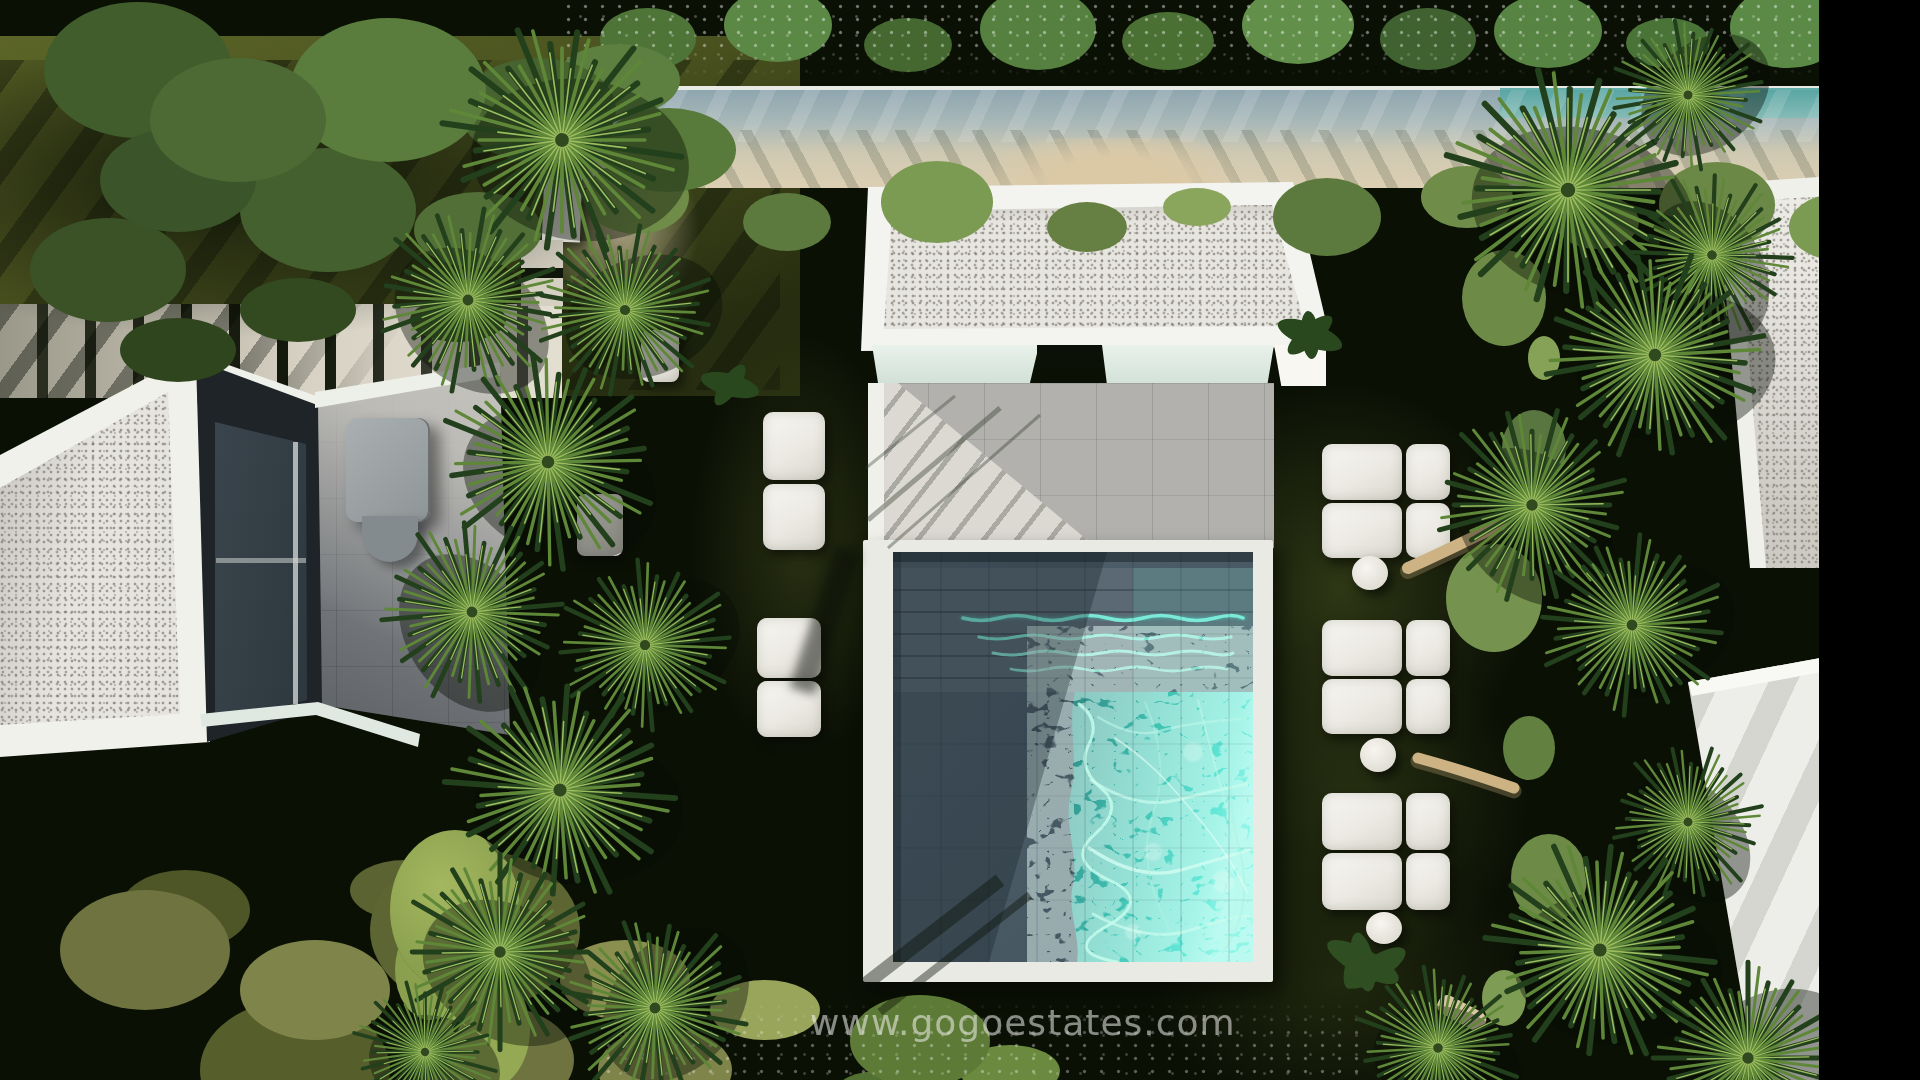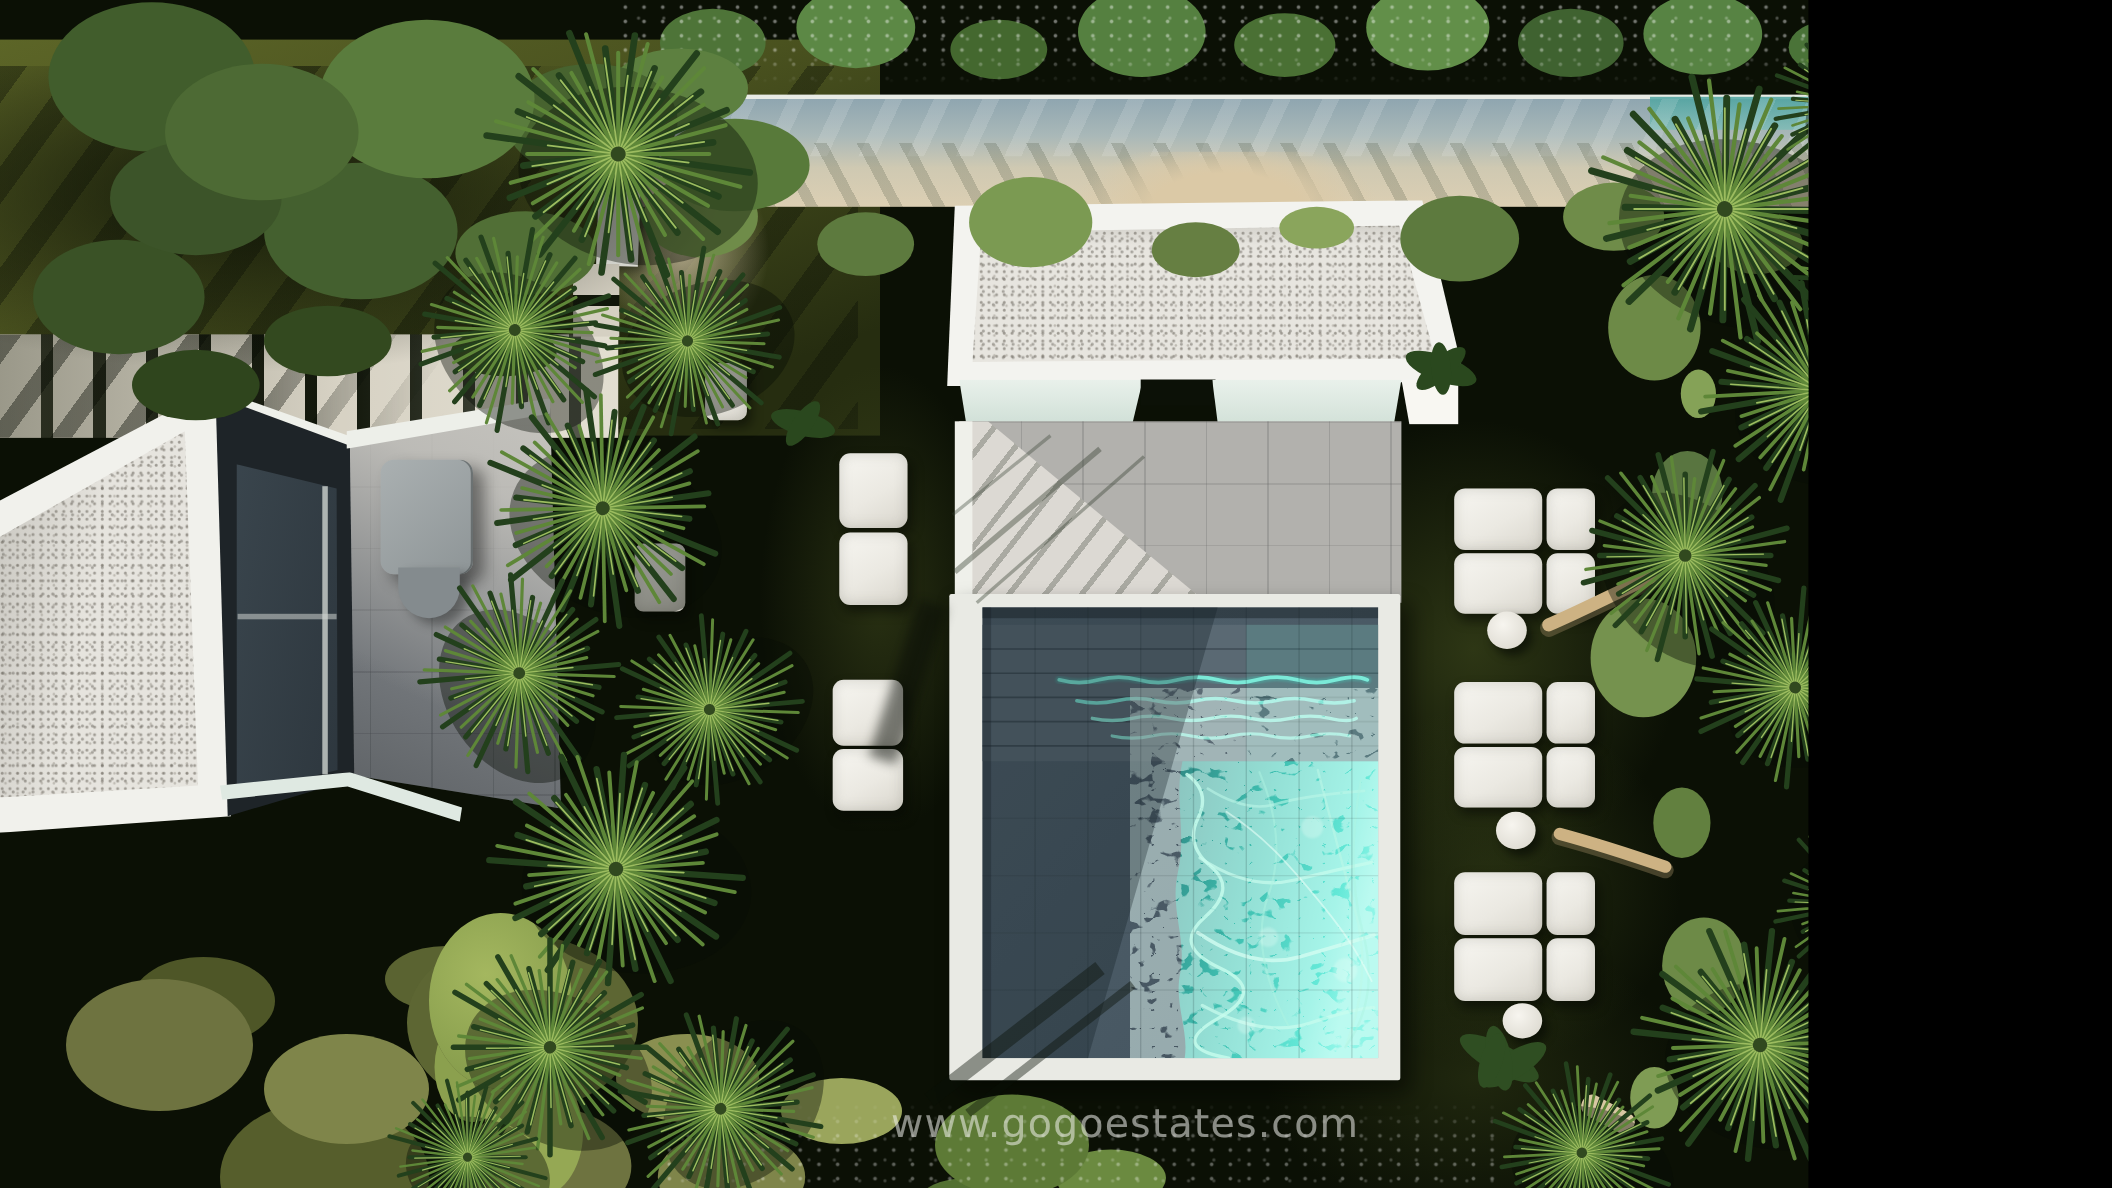--- a/index.html
+++ b/index.html
@@ -1,16 +1,16 @@
 <!DOCTYPE html>
 <html><head>
 <meta charset="utf-8">
 <style>
   html,body{margin:0;padding:0;background:#000;}
-  #stage{position:relative;width:1644px;height:1080px;overflow:hidden;background:#0b1005;
+  #stage{position:relative;width:1819px;height:1080px;overflow:hidden;background:#0b1005;
          font-family:"DejaVu Sans","Liberation Sans",sans-serif;}
   #stage *{position:absolute;box-sizing:border-box;}
   .speckle{background-image:
       radial-gradient(circle at 2px 2px, rgba(110,105,96,.6) .8px, transparent 1.8px),
       radial-gradient(circle at 5px 4px, rgba(150,145,135,.5) .7px, transparent 1.6px),
       radial-gradient(circle at 3px 6px, rgba(90,86,78,.45) .9px, transparent 1.8px);
     background-size:7px 7px,11px 9px,9px 12px;}
   .dots{background-image:
       radial-gradient(circle, rgba(255,255,255,.85) 1px, transparent 2.2px),
       radial-gradient(circle, rgba(255,255,255,.55) .8px, transparent 2px);

